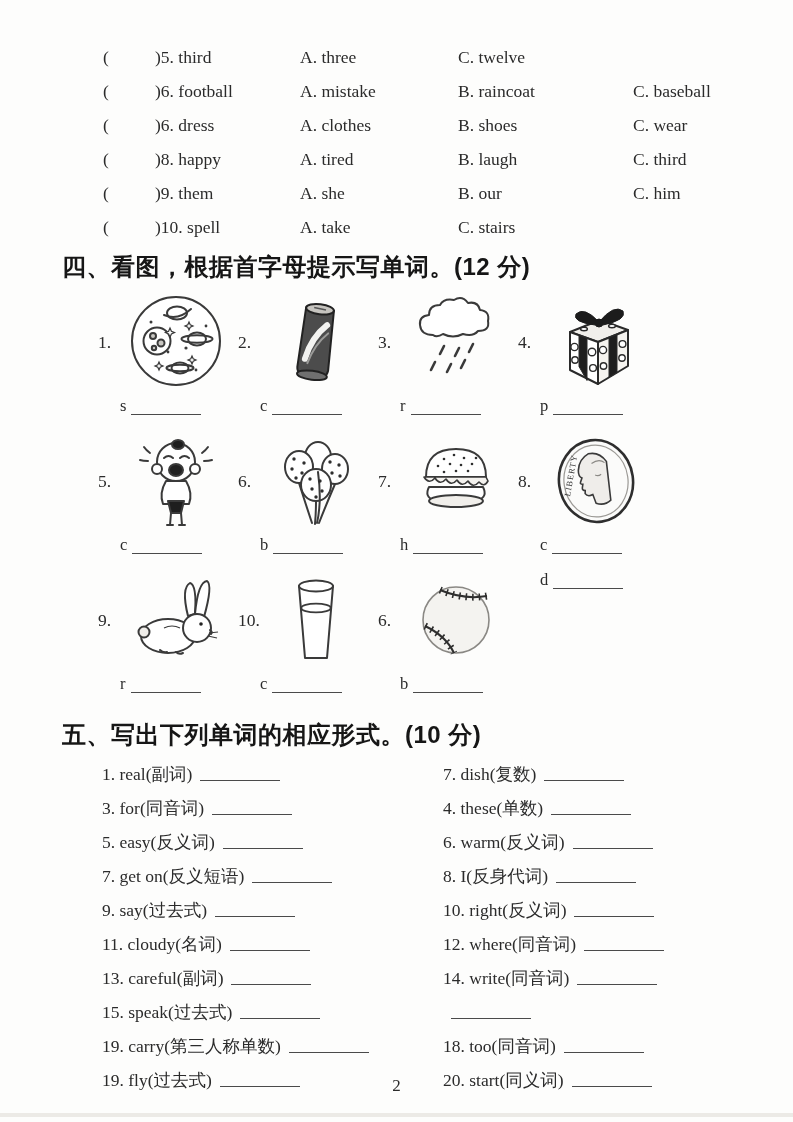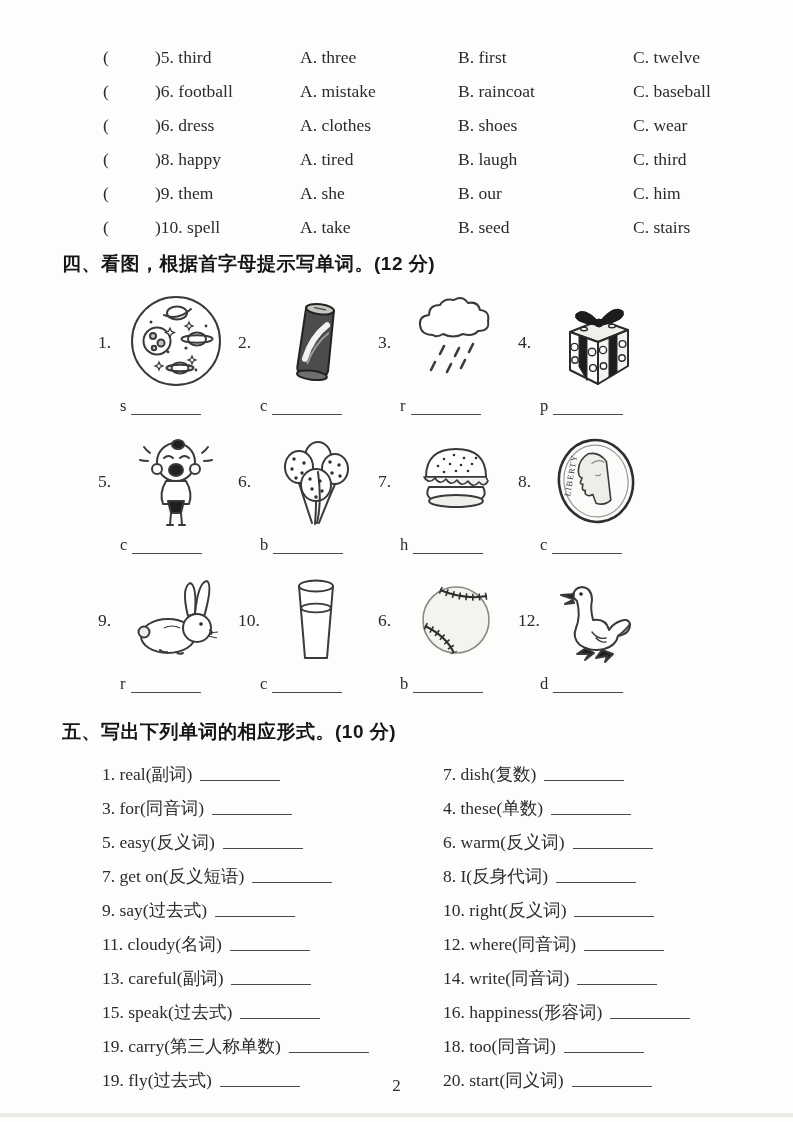--- a/index.html
+++ b/index.html
@@ -19,21 +19,21 @@
     grid-template-columns:52px 145px 158px 175px auto;
     height:34px; align-items:center;
     font-size:17.5px;
   }
   .mc-row span { white-space:nowrap; }
 
   
   .sec-header {
     position:absolute; left:62px;
     font-family:"Liberation Sans", sans-serif;
-    font-weight:bold; font-size:19px; color:#161616;
+    font-weight:bold; font-size:24px; color:#161616;
     letter-spacing:.5px; white-space:nowrap;
   }
   #sec4-header { top:251px; }
   #sec5-header { top:719px; }
 
   
   .pic-grid {
     position:absolute; top:290px; left:98px;
     display:grid;
     grid-template-columns:repeat(4, 140px);
@@ -81,21 +81,20 @@
   .lineart { stroke:#3a3a3a; fill:#ffffff; stroke-width:2; stroke-linejoin:round; stroke-linecap:round; }
 </style>
 </head>
 <body>
 
 <div class="mc">
   <div class="mc-row">
     <span>(</span>
     <span><span>)</span><span>5. third</span></span>
     <span>A. three</span>
-    <span>B. first</span>
     <span>C. twelve</span>
   </div>
   <div class="mc-row">
     <span>(</span>
     <span><span>)</span><span>6. football</span></span>
     <span>A. mistake</span>
     <span>B. raincoat</span>
     <span>C. baseball</span>
   </div>
   <div class="mc-row">
@@ -116,21 +115,20 @@
     <span>(</span>
     <span><span>)</span><span>9. them</span></span>
     <span>A. she</span>
     <span>B. our</span>
     <span>C. him</span>
   </div>
   <div class="mc-row">
     <span>(</span>
     <span><span>)</span><span>10. spell</span></span>
     <span>A. take</span>
-    <span>B. seed</span>
     <span>C. stairs</span>
   </div>
 </div>
 
 <div id="sec4-header" class="sec-header">四、看图，根据首字母提示写单词。(12 分)</div>
 
 <div class="pic-grid">
 
   <div class="pic-cell">
     <div class="pic-top">
@@ -441,37 +439,20 @@
         </svg>
       </span>
     </div>
     <div class="pic-answer">
       <span>b</span>
       <span class="blank4"></span>
     </div>
   </div>
 
   <div class="pic-cell">
-    <div class="pic-top">
-      <span class="pic-num">12.</span>
-      <span class="pic-icon">
-        <svg viewBox="0 0 100 100">
-          <g class="lineart">
-            <path d="M31 31 Q35 46 30 58 Q26 68 34 75 Q44 82 58 79 Q70 76 72 66 Q84 64 84 54 Q82 47 72 52 Q66 55 63 60 Q60 48 47 50 Q44 38 46 30 Q46 18 36 17 Q27 18 27 27 Z"></path>
-            <path d="M72 66 Q80 60 84 54" fill="none"></path>
-            <path d="M46 62 q6 8 14 6 M50 68 q5 5 10 4" fill="none" stroke-width="1.4"></path>
-            <circle cx="35" cy="24" r="1.8" fill="#222" stroke="none"></circle>
-            <path d="M28 24 L15 25 L27 29 Z" fill="#1e1e1e"></path>
-            <path d="M27 30 L19 34 L28 33 Z" fill="#1e1e1e"></path>
-            <path d="M40 78 l-9 6 l12 0 l-4 6 l9 -7 z" fill="#1e1e1e"></path>
-            <path d="M56 80 l-6 8 l11 -2 l-2 6 l8 -8 z" fill="#1e1e1e"></path>
-          </g>
-        </svg>
-      </span>
-    </div>
     <div class="pic-answer">
       <span>d</span>
       <span class="blank4"></span>
     </div>
   </div>
 </div>
 
 <div id="sec5-header" class="sec-header">五、写出下列单词的相应形式。(10 分)</div>
 
 <div class="sec5-grid">
@@ -529,21 +510,20 @@
     </div>
   <div class="sec5-item">
       <span>14. write(同音词)</span>
       <span class="blank5"></span>
     </div>
   <div class="sec5-item">
       <span>15. speak(过去式)</span>
       <span class="blank5"></span>
     </div>
   <div class="sec5-item">
-      <span>16. happiness(形容词)</span>
       <span class="blank5"></span>
     </div>
   <div class="sec5-item">
       <span>19. carry(第三人称单数)</span>
       <span class="blank5"></span>
     </div>
   <div class="sec5-item">
       <span>18. too(同音词)</span>
       <span class="blank5"></span>
     </div>

